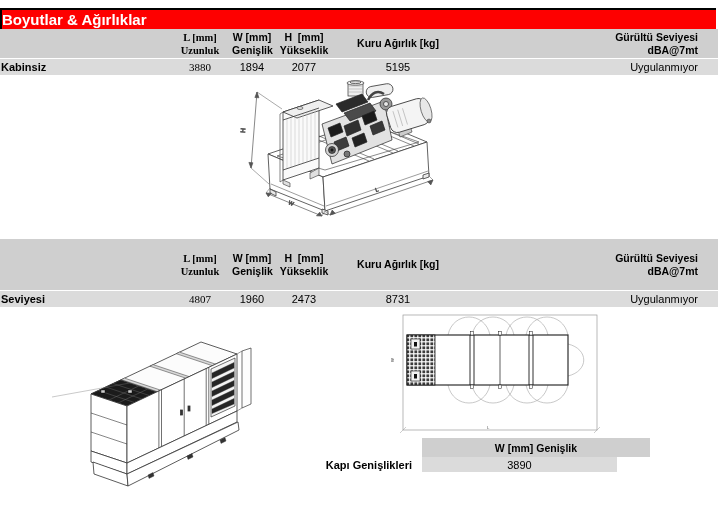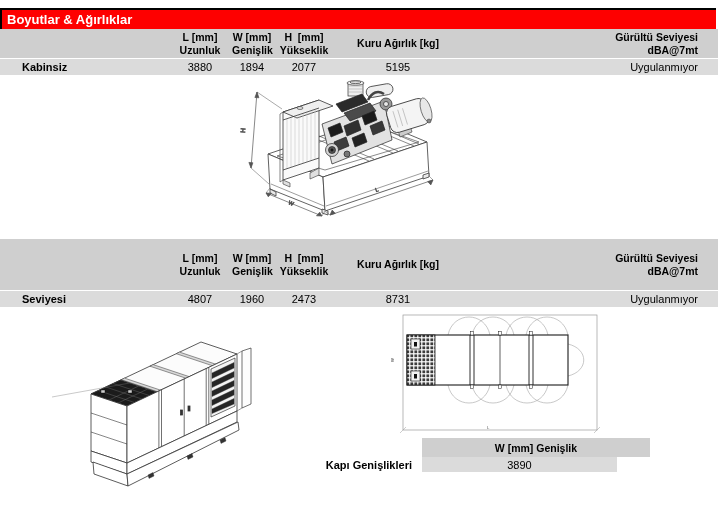--- a/index.html
+++ b/index.html
@@ -3,31 +3,31 @@
 <meta charset="utf-8">
 <style>
   html,body{margin:0;padding:0;background:#ffffff;}
   .sheet{position:relative;width:718px;height:520px;background:#fff;
          font-family:"Liberation Sans",sans-serif;color:#000;overflow:hidden;}
 
   
   .titlebar{position:absolute;left:0;top:8px;width:714px;height:19px;background:#fe0000;
             border-top:2px solid #000;border-bottom:2px solid #000;border-left:2px solid #000;
             display:flex;align-items:center;}
-  .titlebar .t{color:#fff;font-weight:bold;font-size:13px;padding-left:5px;}
+  .titlebar .t{color:#fff;font-weight:bold;font-size:15px;}
 
   
   .hrow{position:absolute;left:0;width:718px;background:#cfcfcf;display:flex;
         font-weight:bold;font-size:10.5px;line-height:13px;}
   .drow{position:absolute;left:0;width:718px;background:#dbdbdb;display:flex;
         align-items:center;font-size:11px;}
   .cell{box-sizing:border-box;display:flex;flex-direction:column;justify-content:center;
         text-align:center;white-space:pre;}
-  .c0{width:168px;text-align:left;padding-left:22px;font-weight:bold;}
-  .c1{width:64px;}
+  .c0{width:168px;text-align:left;padding-left:1px;font-weight:bold;}
+  .c1{width:64px;font-family:Liberation Serif, serif;}
   .c2{width:40px;}
   .c3{width:64px;}
   .c4{width:124px;}
   .c5{flex:1;text-align:right;padding-right:20px;}
   .h1{top:29px;height:29px;}
   .r1{top:59px;height:16px;}
   .h2{top:239px;height:51px;}
   .r2{top:291px;height:16px;}
 
   

